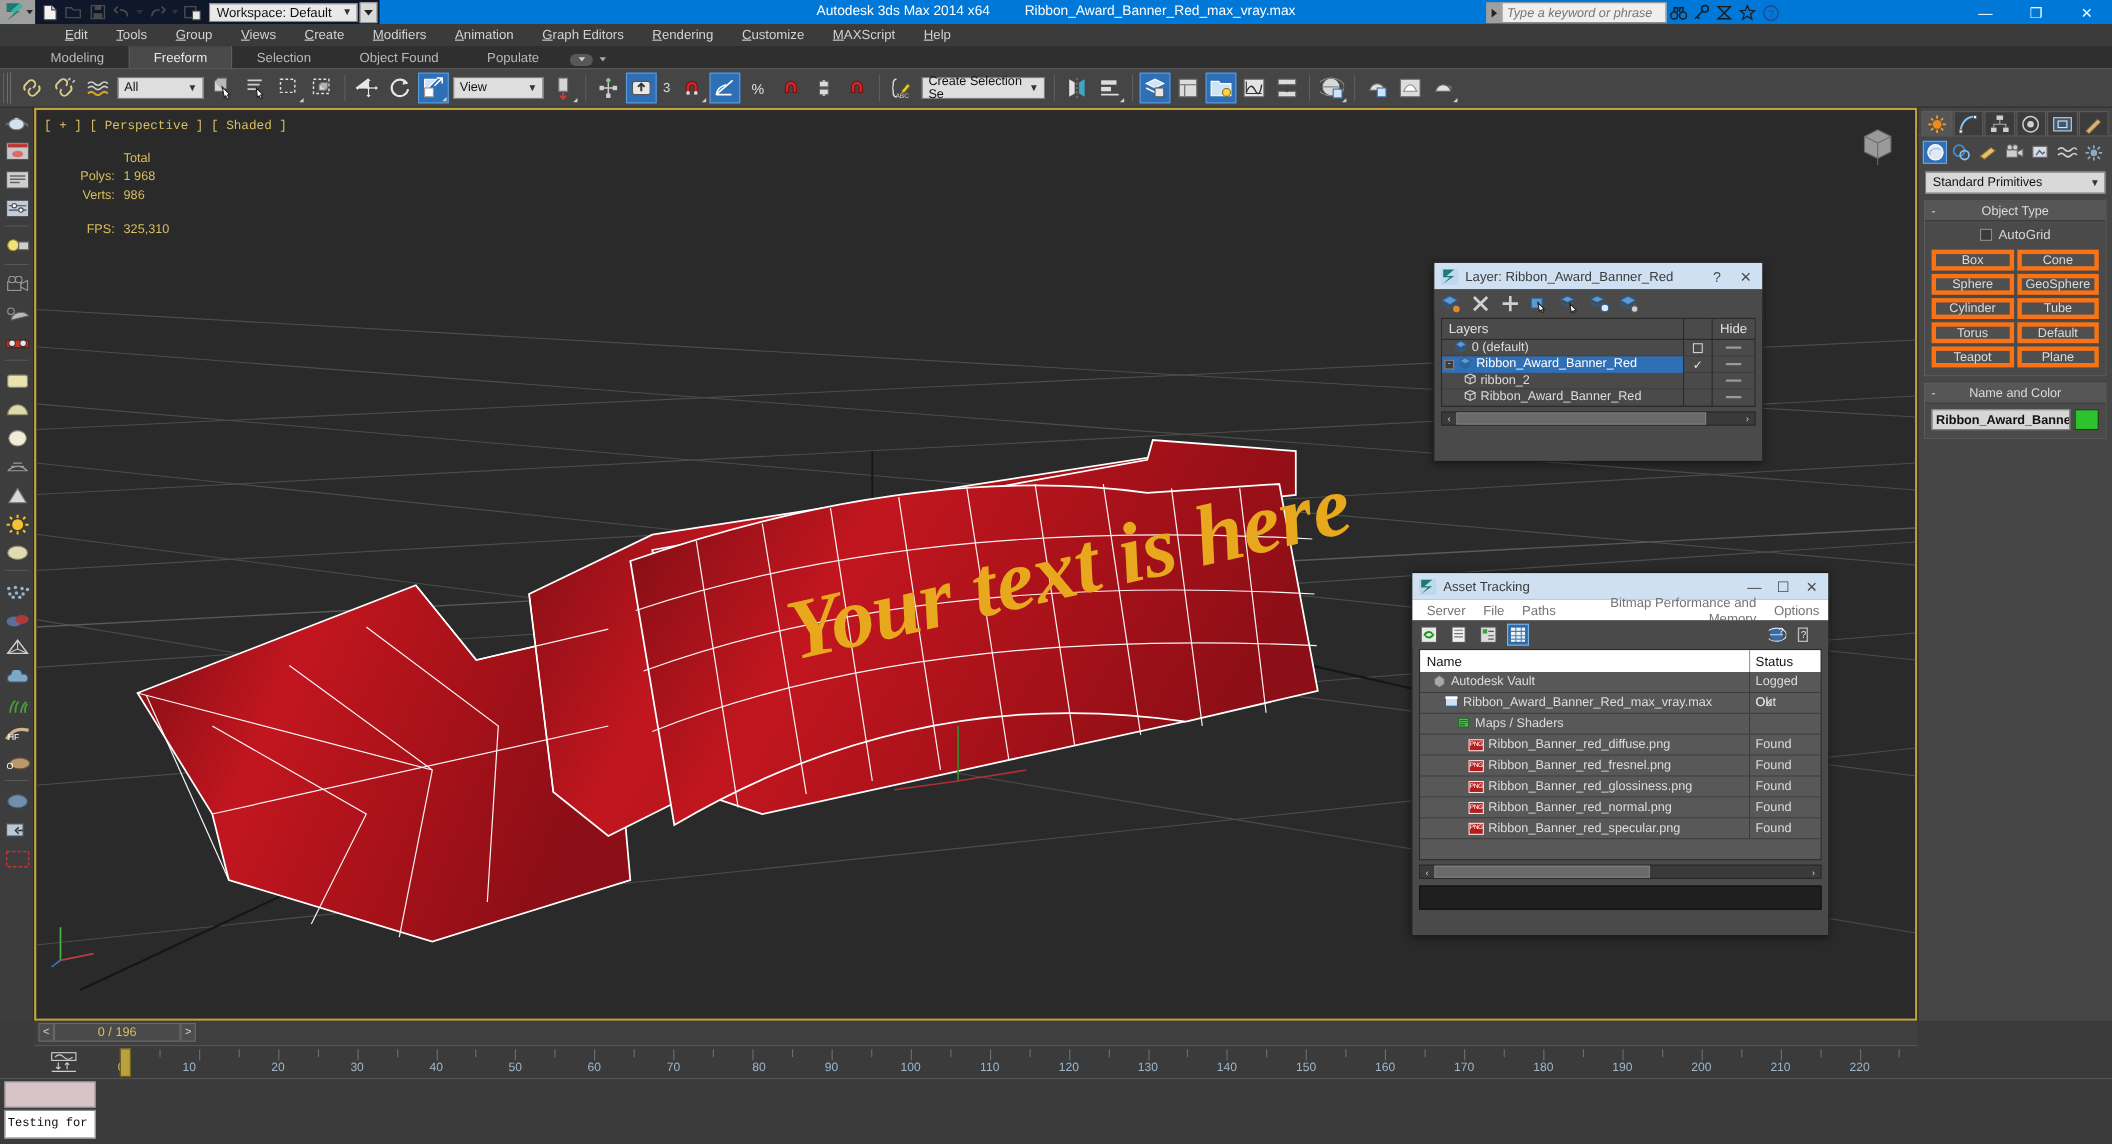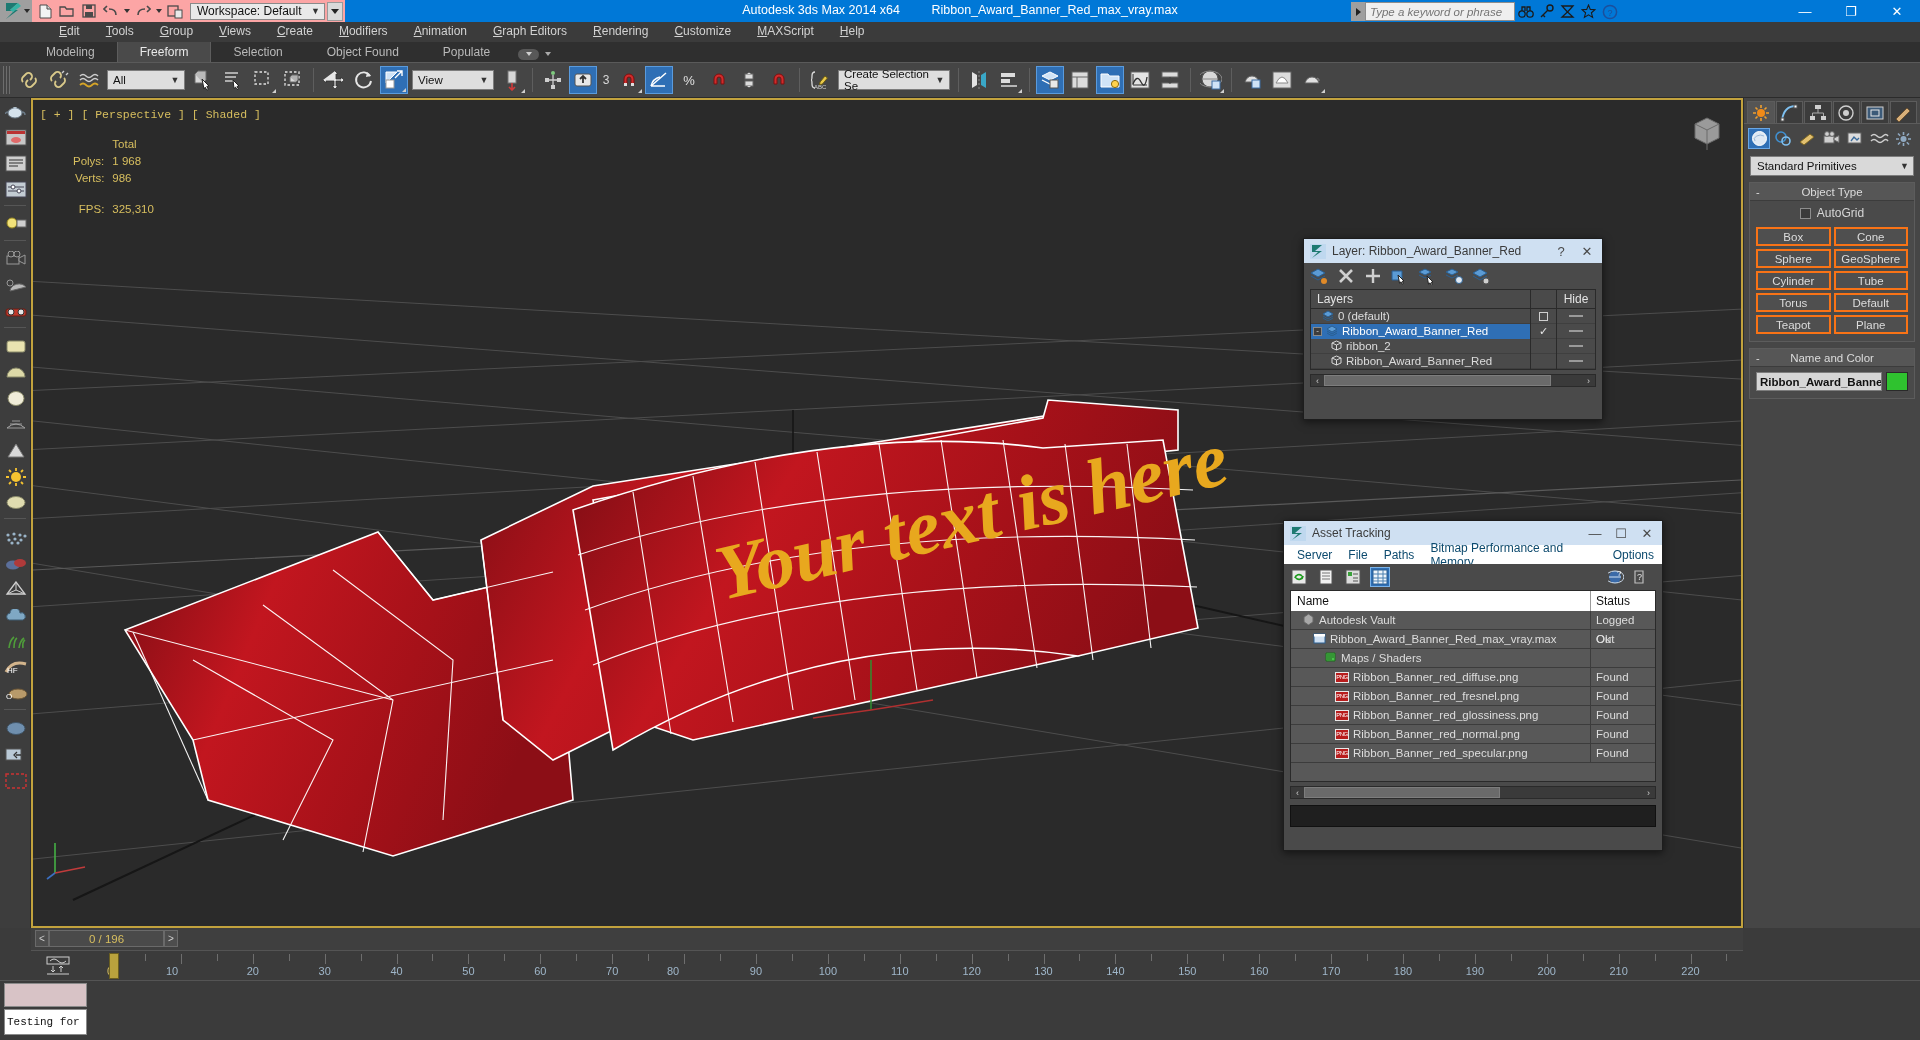--- a/index.html
+++ b/index.html
@@ -7,21 +7,21 @@
     font-family:"Liberation Sans", sans-serif; font-size:12px; color:#d6d6d6; }
   .app { position:relative; width:1920px; height:1040px; }
 
   
   .titlebar { position:absolute; left:0; top:0; width:1920px; height:22px; background:#0078d7; }
   .tb-logoarea { position:absolute; left:0; top:0; width:32px; height:22px; background:#9f9f9f; }
   .tb-logo { position:absolute; left:4px; top:2px; width:19px; height:18px; }
   .tb-logo svg { display:block; }
   .tb-caret { position:absolute; left:24px; top:9px; width:0;height:0;
      border-left:3px solid transparent;border-right:3px solid transparent;border-top:4px solid #2a2a2a;}
-  .qat { position:absolute; left:32px; top:0; height:22px; background:#fca5a5; display:flex; align-items:center; padding:0 2px;}
+  .qat { position:absolute; left:32px; top:0; height:22px; background:#0f172a; display:flex; align-items:center; padding:0 2px;}
   .qat .qi { width:22px;height:20px; display:flex;align-items:center;justify-content:center; }
   .qat .tiny-caret { width:10px;height:20px;display:flex;align-items:center;justify-content:center;}
   .qat .tiny-caret i { width:0;height:0;border-left:3px solid transparent;border-right:3px solid transparent;border-top:4px solid #333;}
   .wsbox { height:17px; background:#e9e9e9; border:1px solid #8a8a8a; display:flex; align-items:center;
            padding:0 2px 0 6px; color:#111; font-size:12px; margin-left:4px;}
   .wsbox .arrow { margin-left:8px; width:12px; text-align:center; color:#333; font-size:9px;}
   .ws-drop { width:16px;height:19px;background:#d9d9d9;border:1px solid #9a9a9a;margin-left:2px;
              display:flex;align-items:center;justify-content:center;}
   .ws-drop i { width:0;height:0;border-left:4px solid transparent;border-right:4px solid transparent;border-top:5px solid #222;}
   .tb-title { position:absolute; top:3px; left:0; width:1920px; text-align:center; color:#fff; font-size:12.5px;}
@@ -94,21 +94,21 @@
   .cp-combo .cv{flex:1;}
   .cp-combo .carr{font-size:9px;color:#333;}
   .rollout { margin:6px 5px; border:1px solid #5c5c5c; }
   .roll-head { height:18px;background:#565656;display:flex;align-items:center;justify-content:center;position:relative;
                color:#dcdcdc;font-size:11.5px;border-bottom:1px solid #3c3c3c;}
   .roll-head .minus{position:absolute;left:6px;top:3px;color:#ddd;font-size:11px;}
   .roll-body { padding:5px 6px 7px 6px; background:#4a4a4a; }
   .autogrid { display:flex;align-items:center;justify-content:center;gap:6px;margin-bottom:7px;}
   .chk { width:11px;height:11px;background:#3b3b3b;border:1px solid #8d8d8d;}
   .objgrid { display:grid; grid-template-columns:1fr 1fr; gap:3px; }
-  .objbtn { height:19px;background:#4f4f4f;border:2px solid #f97316;color:#dcdcdc;font-size:11.5px;
+  .objbtn { height:19px;background:#4f4f4f;border:4px solid #f97316;color:#dcdcdc;font-size:11.5px;
             display:flex;align-items:center;justify-content:center;}
   .namerow { display:flex; gap:4px; align-items:center; }
   .namefld { flex:1;height:19px;background:#d6d6d6;border:1px solid #7d7d7d;color:#111;font-size:11.5px;
              display:flex;align-items:center;padding:0 3px;font-weight:bold;overflow:hidden;white-space:nowrap;}
   .swatch { width:22px;height:19px;background:#2fc22f;border:1px solid #2a2a2a;}
 
   
   .timeline { position:absolute; left:31px; top:928px; width:1712px; height:22px; background:#3f3f3f;}
   .tl-nav { position:absolute; left:4px; top:2px; height:17px; display:flex; align-items:center; }
   .tl-arrow { width:14px;height:17px;background:#4d4d4d;border:1px solid #6a6a6a;color:#cfcfcf;
@@ -152,21 +152,21 @@
   .dash { width:14px;height:2px;background:#9a9a9a; }
   .expander { width:9px;height:9px;border:1px solid #8a8a8a;background:#3d3d3d;color:#ddd;font-size:8px;
               display:flex;align-items:center;justify-content:center;line-height:1;}
   .hscroll { margin:4px 6px 6px 6px; height:13px; background:#3a3a3a; border:1px solid #2a2a2a; display:flex; align-items:center;}
   .hscroll .sbtn { width:13px;height:11px;color:#cfcfcf;font-size:9px;display:flex;align-items:center;justify-content:center;}
   .hscroll .sthumb { height:11px;background:#6a6a6a;border:1px solid #7d7d7d; }
   .hscroll .strack { flex:1; height:11px; position:relative; }
 
   
   .at-menu { height:19px; background:#fff; display:flex; align-items:center; padding-left:5px; }
-  .at-menu .ami { padding:0 8px; color:#0c4a6e; font-size:12px; }
+  .at-menu .ami { padding:0 8px; color:#737373; font-size:12px;text-align:right; }
   .at-tools { height:26px; background:#4a4a4a; display:flex; align-items:center; padding:0 5px; gap:7px; position:relative;}
   .at-tools .ati { width:20px;height:20px;display:flex;align-items:center;justify-content:center;}
   .at-tools .ati.on { background:#2f6fb5; border:1px solid #7ab3e8; }
   .atgrid { margin:0 6px; border:1px solid #2a2a2a; }
   .athead { display:flex; height:20px; background:#fff; }
   .athead .n { flex:1; color:#111;font-size:12px;line-height:20px;padding-left:6px;border-right:1px solid #9a9a9a;}
   .athead .s { width:64px; color:#111;font-size:12px;line-height:20px;padding-left:5px;}
   .atrow { display:flex; height:19px; background:#585858; border-bottom:1px solid #3c3c3c;}
   .atrow .n { flex:1; display:flex; align-items:center; gap:4px; color:#ddd;font-size:11.5px;border-right:1px solid #3c3c3c;}
   .atrow .s { width:64px; color:#ddd;font-size:11.5px;line-height:19px;padding-left:5px;}
@@ -1312,21 +1312,21 @@
         <div class="tick" style="left: 1577.59px; height: 7px;"></div>
         <div class="tick" style="left: 1613.53px; height: 10px;"></div>
         <div class="tick" style="left: 1649.48px; height: 7px;"></div>
         <div class="tlabel" style="left: 95px;">10</div>
         <div class="tlabel" style="left: 175.776px;">20</div>
         <div class="tlabel" style="left: 247.663px;">30</div>
         <div class="tlabel" style="left: 319.551px;">40</div>
         <div class="tlabel" style="left: 391.439px;">50</div>
         <div class="tlabel" style="left: 463.327px;">60</div>
         <div class="tlabel" style="left: 535.215px;">70</div>
-        <div class="tlabel" style="left: 596px;">80</div>
+        <div class="tlabel" style="left: 613px;">80</div>
         <div class="tlabel" style="left: 678.99px;">90</div>
         <div class="tlabel" style="left: 750.878px;">100</div>
         <div class="tlabel" style="left: 822.766px;">110</div>
         <div class="tlabel" style="left: 894.654px;">120</div>
         <div class="tlabel" style="left: 966.542px;">130</div>
         <div class="tlabel" style="left: 1038.43px;">140</div>
         <div class="tlabel" style="left: 1110.32px;">150</div>
         <div class="tlabel" style="left: 1182.2px;">160</div>
         <div class="tlabel" style="left: 1254.09px;">170</div>
         <div class="tlabel" style="left: 1325.98px;">180</div>

